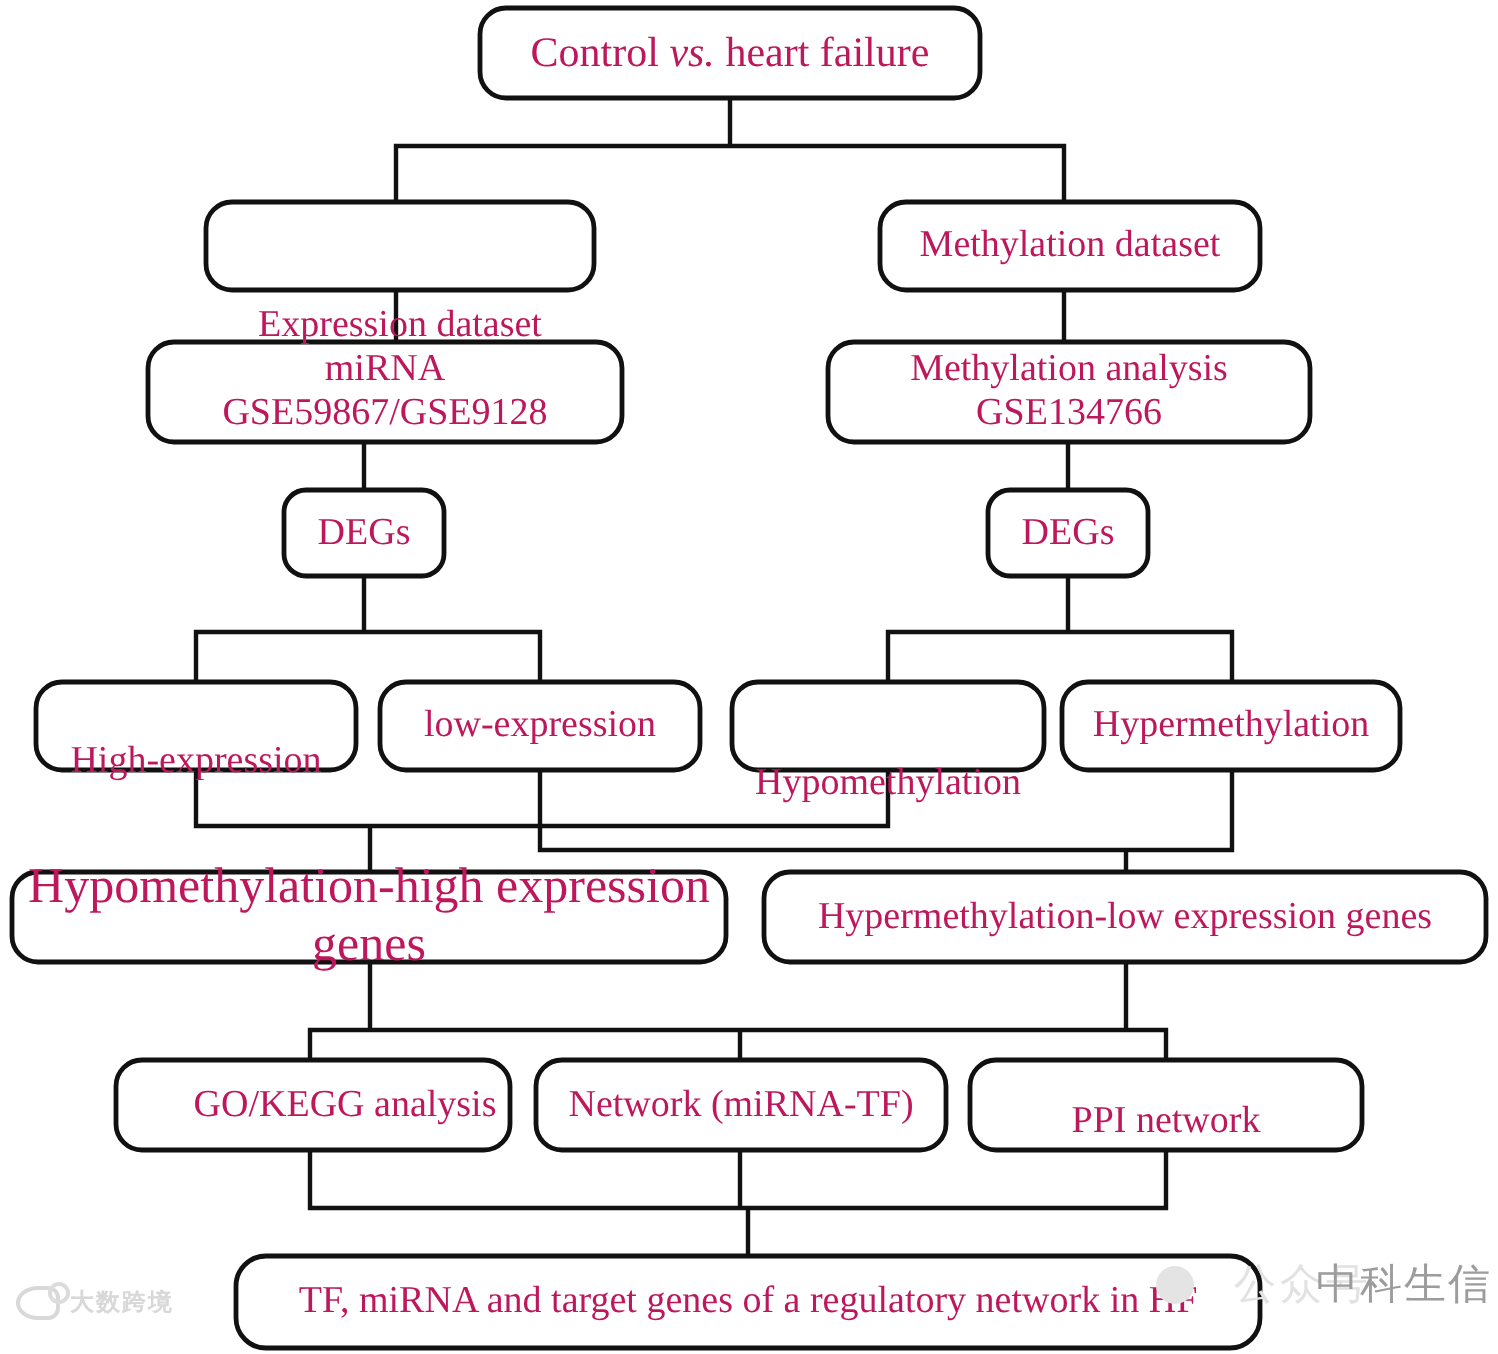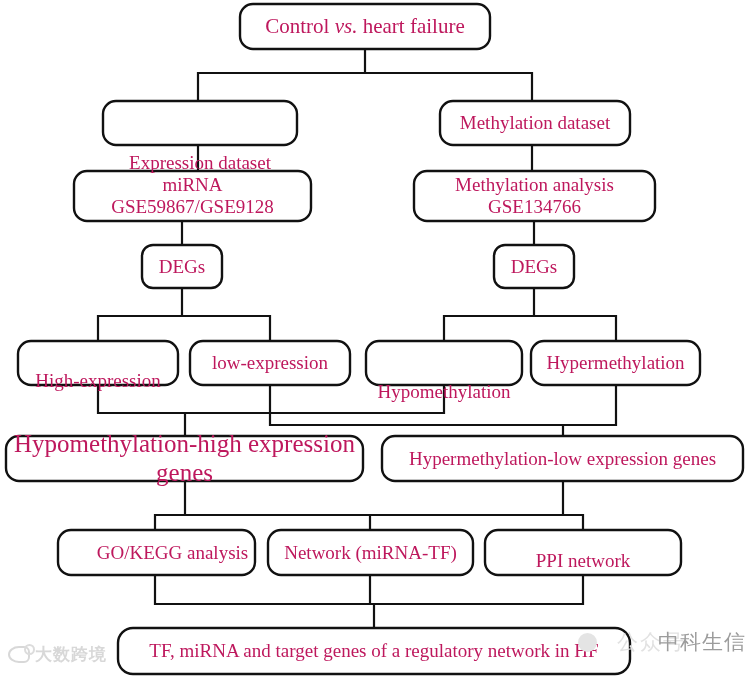--- a/index.html
+++ b/index.html
@@ -52,21 +52,21 @@
     font-family: "DejaVu Sans", sans-serif;
     user-select: none;
   }
   .wm-left {
     left: 8px;
     top: 643px;
     display: flex;
     align-items: center;
     gap: 5px;
     color: #d8d8d8;
-    font-size: 17px;
+    font-size: 12px;
     font-weight: bold;
     letter-spacing: 1px;
   }
   .wm-left-logo {
     width: 22px;
     height: 17px;
     border: 2.5px solid #d8d8d8;
     border-radius: 50% 6px 6px 50%;
     box-sizing: border-box;
     position: relative;

